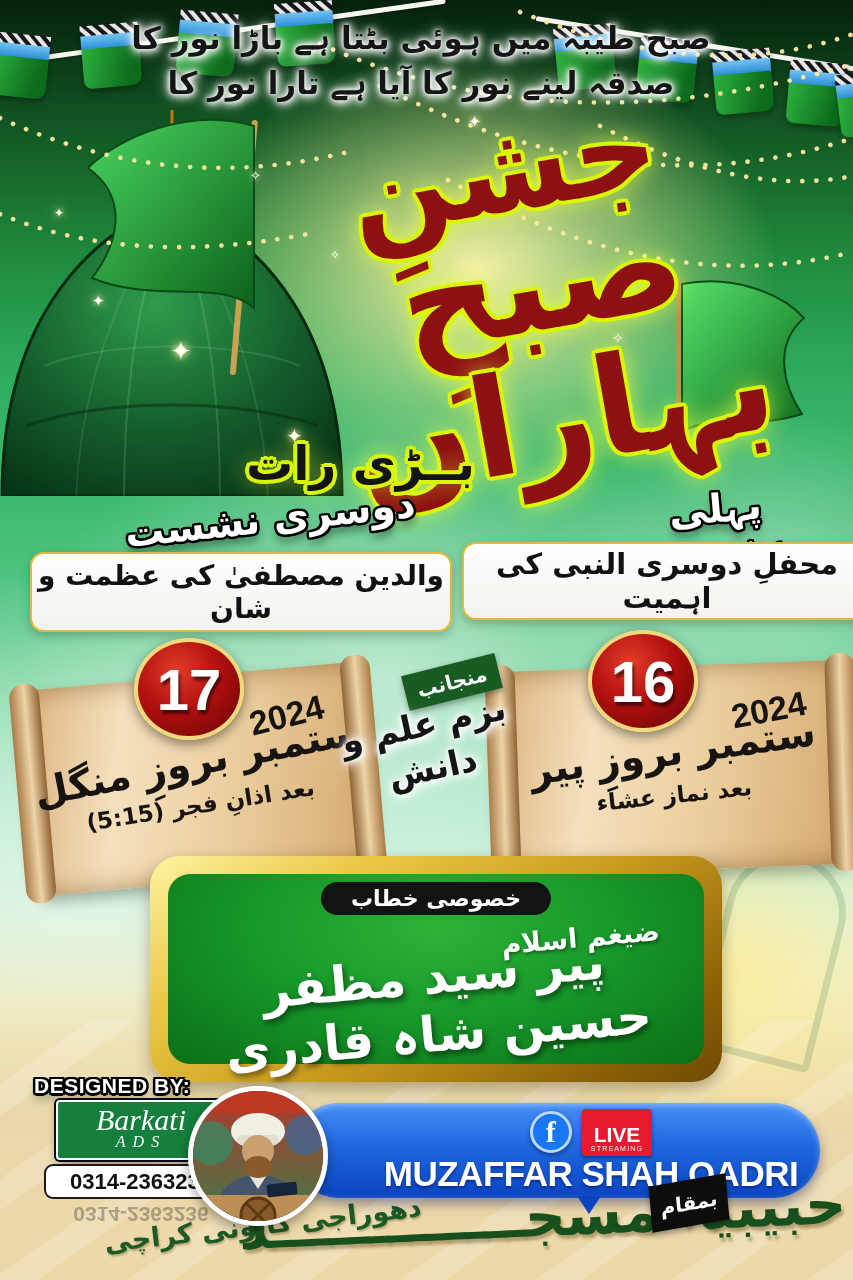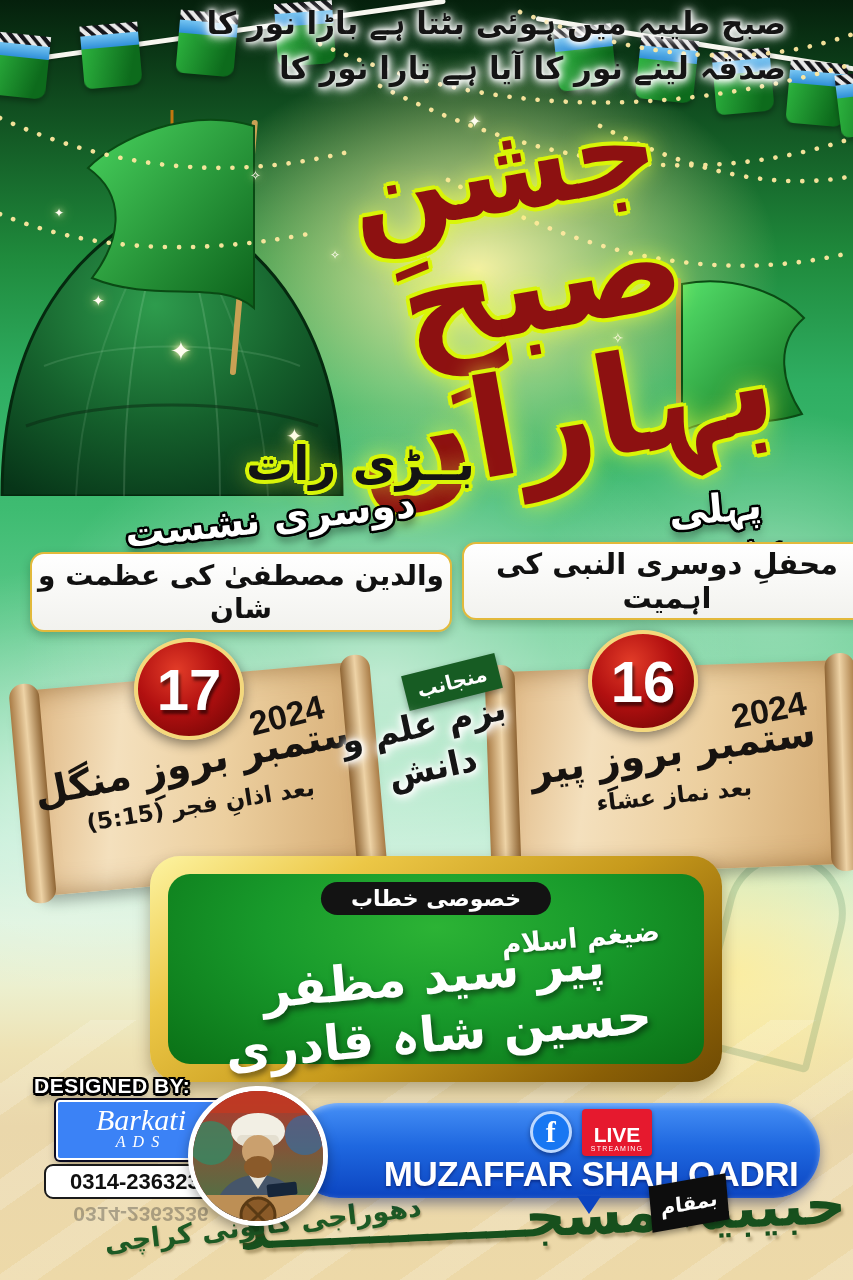--- a/index.html
+++ b/index.html
@@ -42,22 +42,22 @@
   
   .urdu { direction:rtl; font-family:"DejaVu Sans", sans-serif; }
   .glow-white { color:#151515; font-weight:bold;
     text-shadow:0 0 4px #fff, 0 0 9px #fff, 0 0 16px #fff, 1px 2px 8px rgba(255,255,255,.95); }
   .glow-yellow { text-shadow:4px 0 0 #d9f508, -4px 0 0 #d9f508, 0 4px 0 #d9f508, 0 -4px 0 #d9f508,
       3px 3px 0 #d9f508, -3px -3px 0 #d9f508, 3px -3px 0 #d9f508, -3px 3px 0 #d9f508, 0 0 26px #ecff45; }
   .outline-black { color:#fff; font-weight:bold;
     text-shadow:2.5px 0 0 #000, -2.5px 0 0 #000, 0 2.5px 0 #000, 0 -2.5px 0 #000,
       2px 2px 0 #000, -2px -2px 0 #000, 2px -2px 0 #000, -2px 2px 0 #000, 0 7px 9px rgba(0,0,0,.45); }
   
-  .couplet { position:absolute; left:56px; top:1px; width:730px; z-index:3;
-    font-size:31px; line-height:1.45; }
+  .couplet { position:absolute; left:56px; top:16px; width:730px; z-index:3;
+    text-align:center; font-size:31px; line-height:1.45; }
   
   .main-title { position:absolute; right:0; top:104px; width:620px; z-index:3;
     transform:rotate(-10deg); text-align:center; color:#8d1111; font-weight:bold; }
   .title-w1 { font-size:118px; line-height:1.05; display:block; margin-right:36px; }
   .title-w2 { font-size:136px; line-height:1.0; display:block; margin-top:-14px; }
   .bari-raat { position:absolute; left:246px; top:436px; z-index:3;
     font-size:47px; font-weight:bold; color:#141414; }
   
   .session-header { position:absolute; z-index:3; font-size:39px; text-align:center; }
   .sh-first  { right:16px; top:486px; width:240px; transform:rotate(-5deg); }
@@ -106,21 +106,21 @@
     padding:4px 30px; border-radius:999px; white-space:nowrap; letter-spacing:1px; }
   .zaigham { position:absolute; right:44px; top:48px; color:#fff; font-size:27px; font-weight:bold;
     transform:rotate(-5deg); text-shadow:1px 2px 4px rgba(0,0,0,.45); }
   .speaker-name { position:absolute; left:0; top:74px; width:100%; padding:0 16px;
     color:#fff; font-size:49px; font-weight:bold; line-height:1.18; text-align:center;
     transform:rotate(-5deg); text-shadow:2px 4px 6px rgba(0,0,0,.5); }
   
   .designed-label { position:absolute; left:34px; top:1074px; z-index:4;
     font-family:"Liberation Sans", sans-serif; font-size:21px; letter-spacing:.5px; }
   .brand-box { position:absolute; left:56px; top:1100px; z-index:4; width:170px; height:60px;
-    background:#3b82f6; border:2px solid #fff; box-shadow:0 0 0 2px #0a0a20, 0 4px 8px rgba(0,0,0,.35);
+    background:#15803d; border:2px solid #fff; box-shadow:0 0 0 2px #0a0a20, 0 4px 8px rgba(0,0,0,.35);
     border-radius:4px; text-align:center; color:#fff; }
   .brand-name { font-family:"Liberation Serif", serif; font-style:italic; font-size:30px; line-height:1.1; margin-top:1px; }
   .brand-sub  { font-family:"Liberation Serif", serif; font-style:italic; font-size:16px; letter-spacing:7px; margin-top:-3px; }
   .phone-box { position:absolute; left:44px; top:1164px; z-index:4; width:194px; height:35px;
     background:#fff; border:2px solid #1a1a1a; border-radius:9px;
     display:flex; align-items:center; justify-content:center;
     font-family:"Liberation Sans", sans-serif; font-size:22px; font-weight:bold; color:#101010; }
   .phone-reflection { position:absolute; left:44px; top:1202px; z-index:4; width:194px; text-align:center;
     transform:scaleY(-1); color:rgba(45,45,45,.35);
     font-family:"Liberation Sans", sans-serif; font-size:21px; font-weight:bold; }

